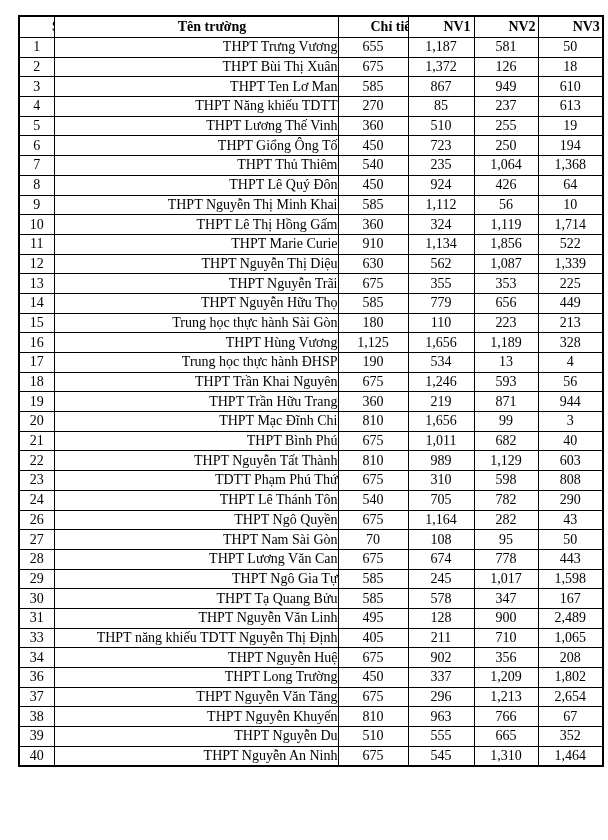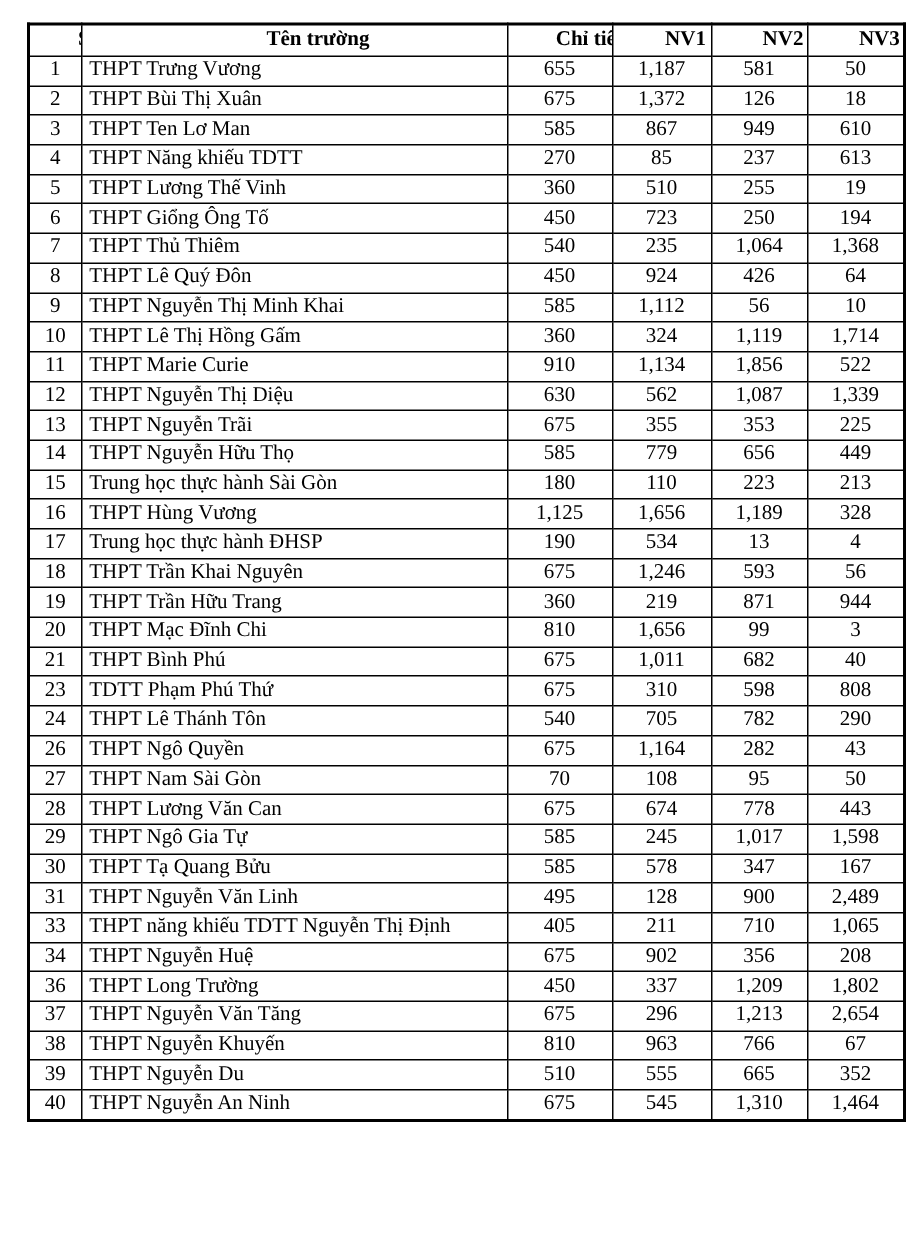--- a/index.html
+++ b/index.html
@@ -41,21 +41,21 @@
     text-align: center;
     padding-left: 32px;
   }
   .data-table tbody td {
     height: 18.7px;
   }
   td.cell-num, td.cell-stt {
     text-align: center;
   }
   td.cell-name {
-    text-align: left;
+    text-align: right;
     padding-left: 5px;
   }
 </style>
 </head>
 <body>
 
 <div class="page">
   <table class="data-table">
     <colgroup>
       <col style="width:35px">
@@ -238,20 +238,28 @@
         </tr>
         <tr>
           <td class="cell-stt">21</td>
           <td class="cell-name">THPT Bình Phú</td>
           <td class="cell-num">675</td>
           <td class="cell-num">1,011</td>
           <td class="cell-num">682</td>
           <td class="cell-num">40</td>
         </tr>
         <tr>
+          <td class="cell-stt">22</td>
+          <td class="cell-name">THPT Nguyễn Tất Thành</td>
+          <td class="cell-num">810</td>
+          <td class="cell-num">989</td>
+          <td class="cell-num">1,129</td>
+          <td class="cell-num">603</td>
+        </tr>
+        <tr>
           <td class="cell-stt">23</td>
           <td class="cell-name">TDTT Phạm Phú Thứ</td>
           <td class="cell-num">675</td>
           <td class="cell-num">310</td>
           <td class="cell-num">598</td>
           <td class="cell-num">808</td>
         </tr>
         <tr>
           <td class="cell-stt">24</td>
           <td class="cell-name">THPT Lê Thánh Tôn</td>

